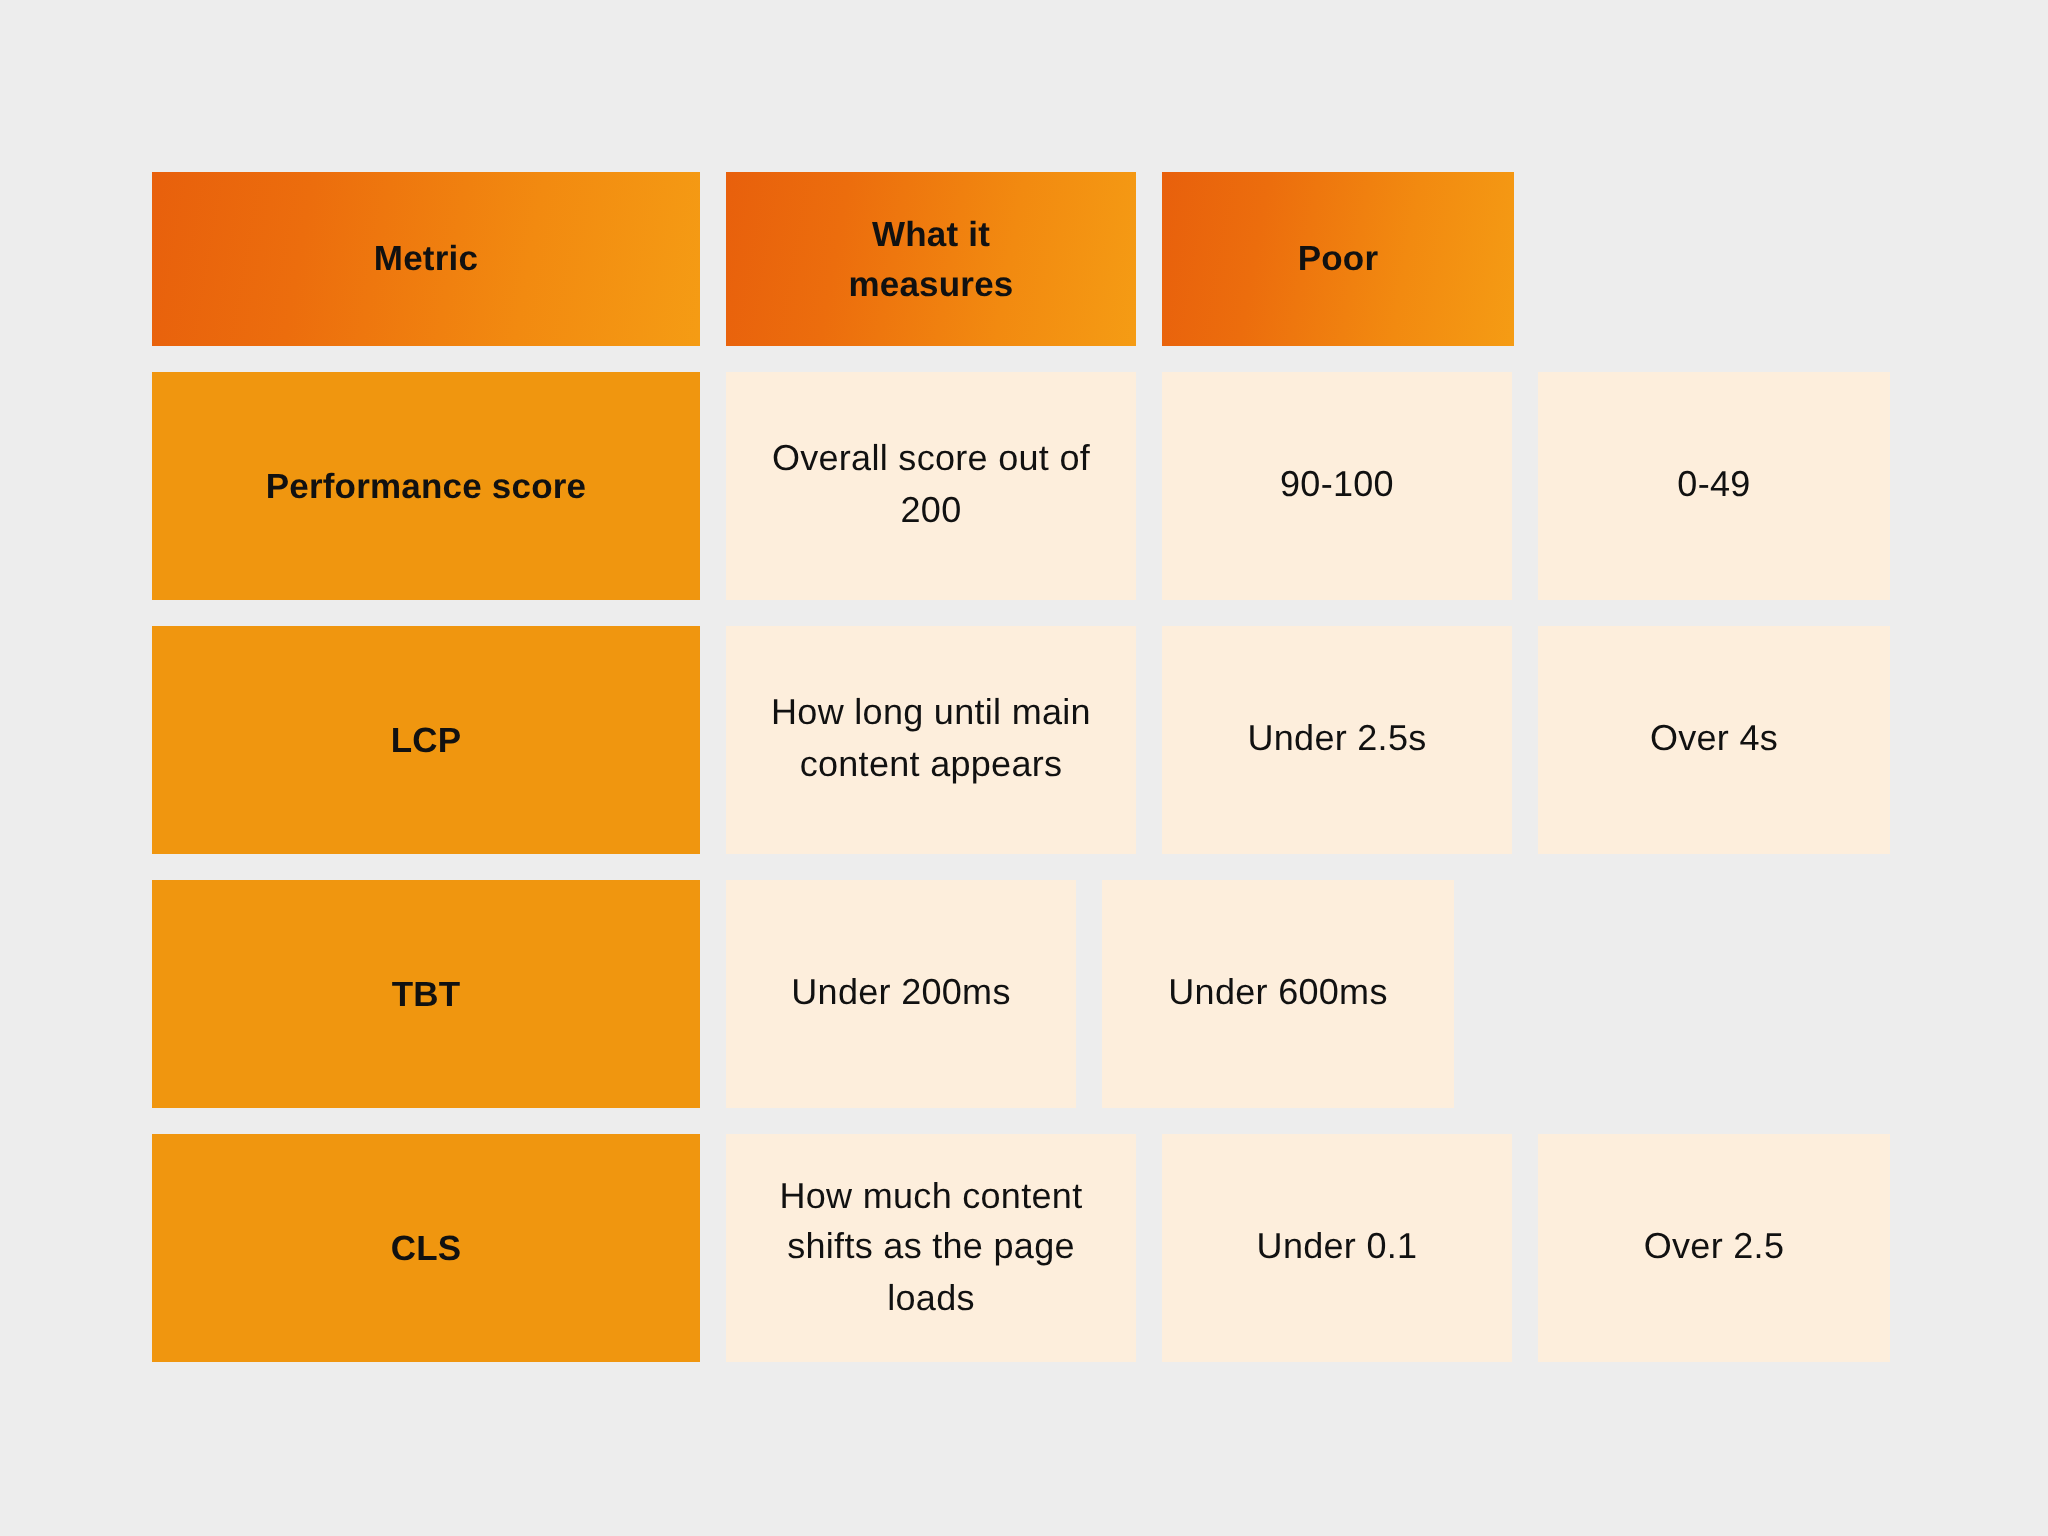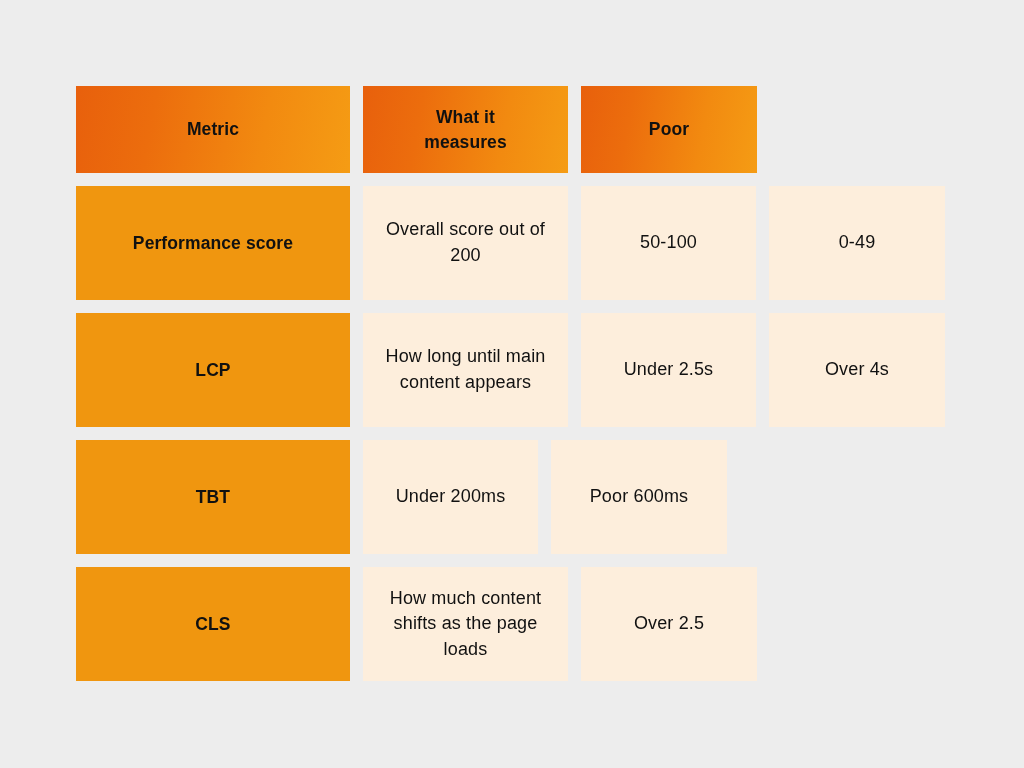--- a/index.html
+++ b/index.html
@@ -111,21 +111,21 @@
     </div>
 
     <div class="row row-body">
       <div class="cell col-1 cell-metric">
         <span>Performance score</span>
       </div>
       <div class="cell col-2 cell-desc">
         <span>Overall score out of 200</span>
       </div>
       <div class="cell col-3 cell-good">
-        <span>50-100</span>
+        <span>90-100</span>
       </div>
       <div class="cell col-4 cell-poor">
         <span>0-49</span>
       </div>
     </div>
 
     <div class="row row-body">
       <div class="cell col-1 cell-metric">
         <span>LCP</span>
       </div>
@@ -141,30 +141,33 @@
     </div>
 
     <div class="row row-body">
       <div class="cell col-1 cell-metric">
         <span>TBT</span>
       </div>
       <div class="cell col-3 cell-good">
         <span>Under 200ms</span>
       </div>
       <div class="cell col-4 cell-poor">
-        <span>Poor 600ms</span>
+        <span>Under 600ms</span>
       </div>
     </div>
 
     <div class="row row-body">
       <div class="cell col-1 cell-metric">
         <span>CLS</span>
       </div>
       <div class="cell col-2 cell-desc">
         <span>How much content shifts as the page loads</span>
       </div>
+      <div class="cell col-3 cell-good">
+        <span>Under 0.1</span>
+      </div>
       <div class="cell col-4 cell-poor">
         <span>Over 2.5</span>
       </div>
     </div>
 
   </div>
 </div>
 
 </body></html>

